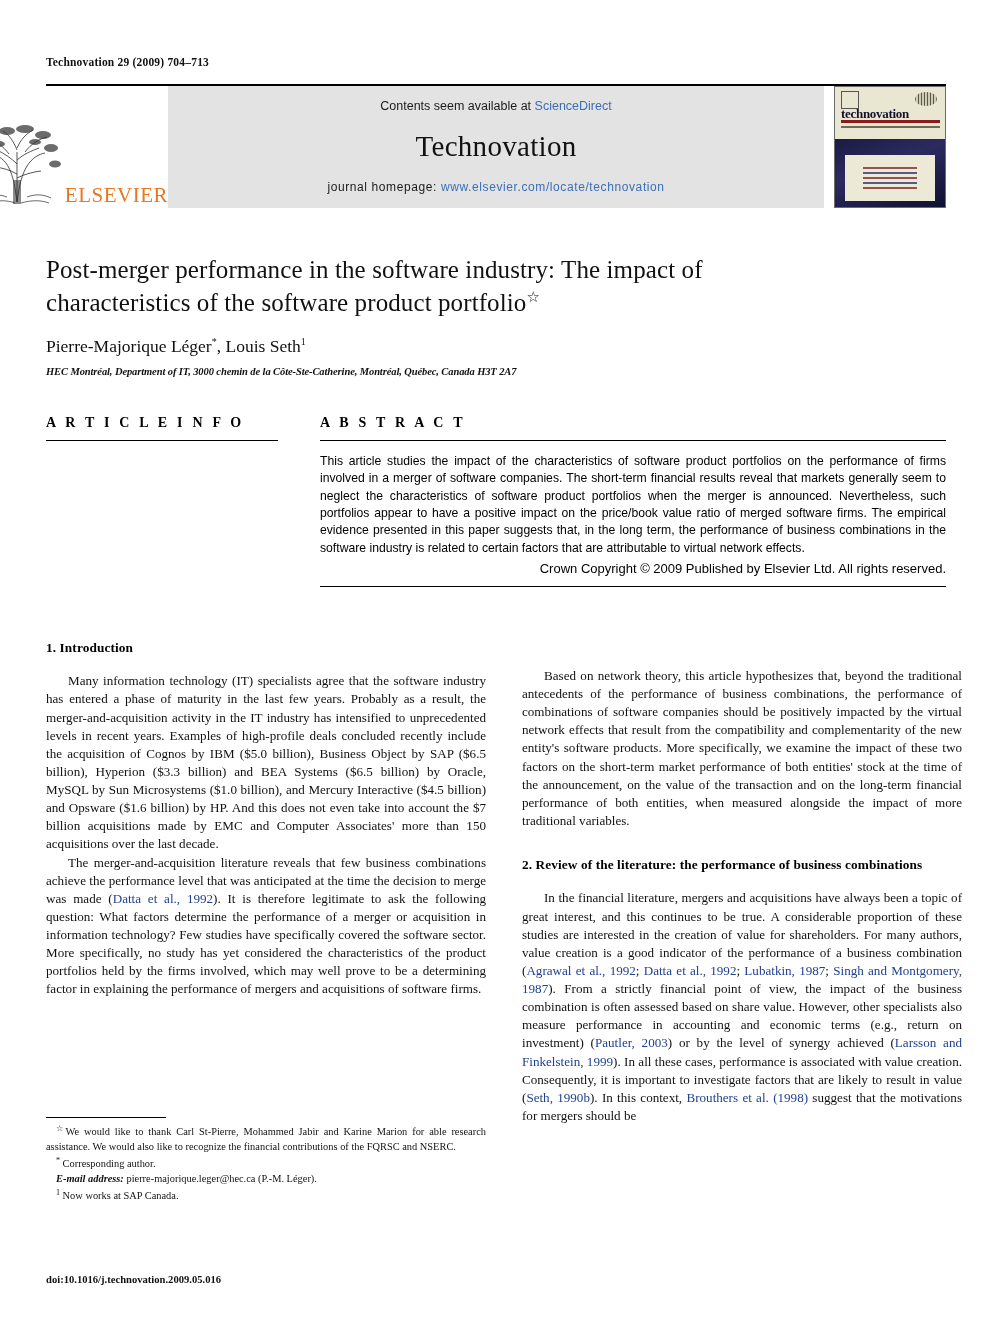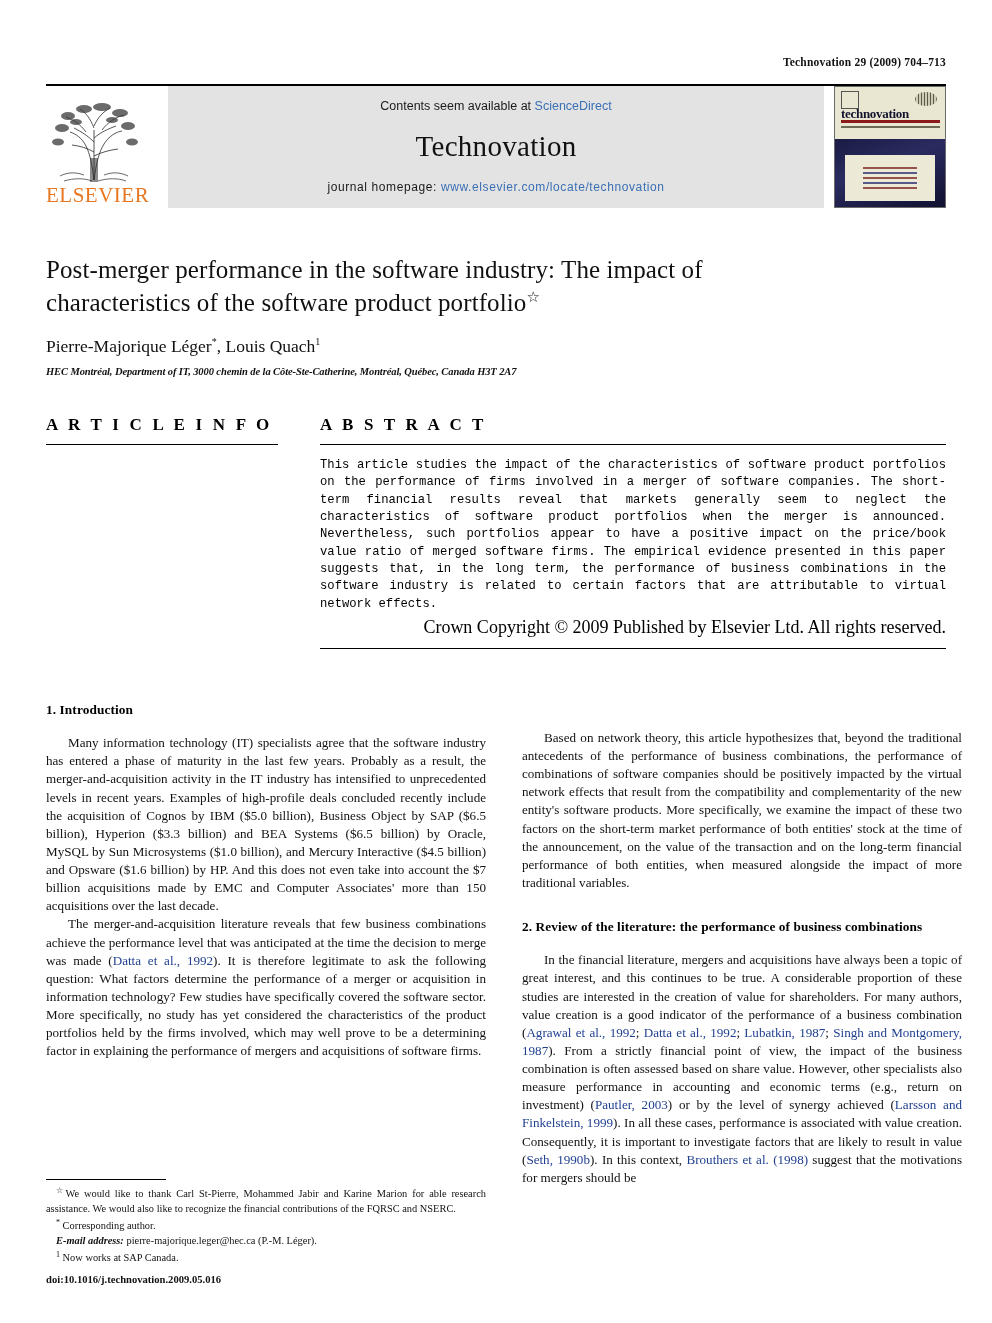--- a/index.html
+++ b/index.html
@@ -18,43 +18,42 @@
   .page {
     position: relative;
     width: 992px;
     height: 1323px;
     box-sizing: border-box;
     padding: 0 46px;
   }
 
   
   .running-head {
-    text-align: right;
+    text-align: left;
     font-size: 11.5px;
     font-weight: bold;
     letter-spacing: .2px;
     padding-top: 56px;
     color: #111;
   }
 
   
   .masthead {
     margin-top: 16px;
     border-top: 2.5px solid #000;
     display: flex;
     align-items: stretch;
     height: 122px;
   }
   .elsevier-logo {
     width: 122px;
     flex: 0 0 122px;
     display: flex;
-    flex-direction: column;
     justify-content: flex-end;
-    align-items: flex-start;
+    align-items: flex-end;
     padding-bottom: 2px;
     box-sizing: border-box;
     background: #fff;
   }
   .tree-svg { display:block; }
   .elsevier-word {
     font-family: "Liberation Serif", serif;
     font-size: 21px;
     letter-spacing: .5px;
     color: #E87722;
@@ -185,46 +184,46 @@
   .info-abstract {
     margin-top: 38px;
     display: flex;
     gap: 42px;
   }
   .col-info { width: 232px; flex: 0 0 232px; }
   .col-abstract { flex: 1 1 auto; }
   .sec-label {
     font-family: "Liberation Serif", serif;
     font-weight: bold;
-    font-size: 17px;
+    font-size: 14px;
     letter-spacing: 3.2px;
   }
   .rule {
     border-bottom: 1px solid #000;
     margin-top: 9px;
   }
   .keywords {
     margin-top: 22px;
     font-family: "Liberation Serif", serif;
     font-size: 11.5px;
     line-height: 1.45;
   }
   .keywords .kw-head { font-style: italic; font-weight: bold; }
   .abstract-body {
     margin-top: 12px;
-    font-family: Liberation Mono, monospace;
+    font-family: Liberation Sans, sans-serif;
     font-size: 12.2px;
     line-height: 1.42;
     text-align: justify;
   }
   .copyright-line {
     margin-top: 4px;
     text-align: right;
-    font-family: Liberation Serif, serif;
-    font-size: 18px;
+    font-family: Liberation Sans, sans-serif;
+    font-size: 13px;
   }
   .rule-bottom { border-bottom: 1px solid #000; margin-top: 10px; }
 
   
   .body-cols {
     margin-top: 52px;
     display: flex;
     gap: 36px;
     position: relative;
   }
@@ -367,21 +366,21 @@
       </div>
     </div>
   </div>
 
   <div class="title-block">
     <h1 class="article-title">
       <span>Post-merger performance in the software industry: The impact of</span><br>
       <span>characteristics of the software product portfolio</span><span class="star">☆</span>
     </h1>
     <div class="authors">
-      <span>Pierre-Majorique Léger</span><sup>*</sup><span>, </span><span>Louis Quach</span><sup>1</sup>
+      <span>Pierre-Majorique Léger</span><sup>*</sup><span>, </span><span>Louis Seth</span><sup>1</sup>
     </div>
     <div class="affiliation">HEC Montréal, Department of IT, 3000 chemin de la Côte-Ste-Catherine, Montréal, Québec, Canada H3T 2A7</div>
   </div>
 
   <div class="info-abstract">
 
     <div class="col-info">
       <div class="sec-label">A R T I C L E   I N F O</div>
       <div class="rule"></div>
     </div>

